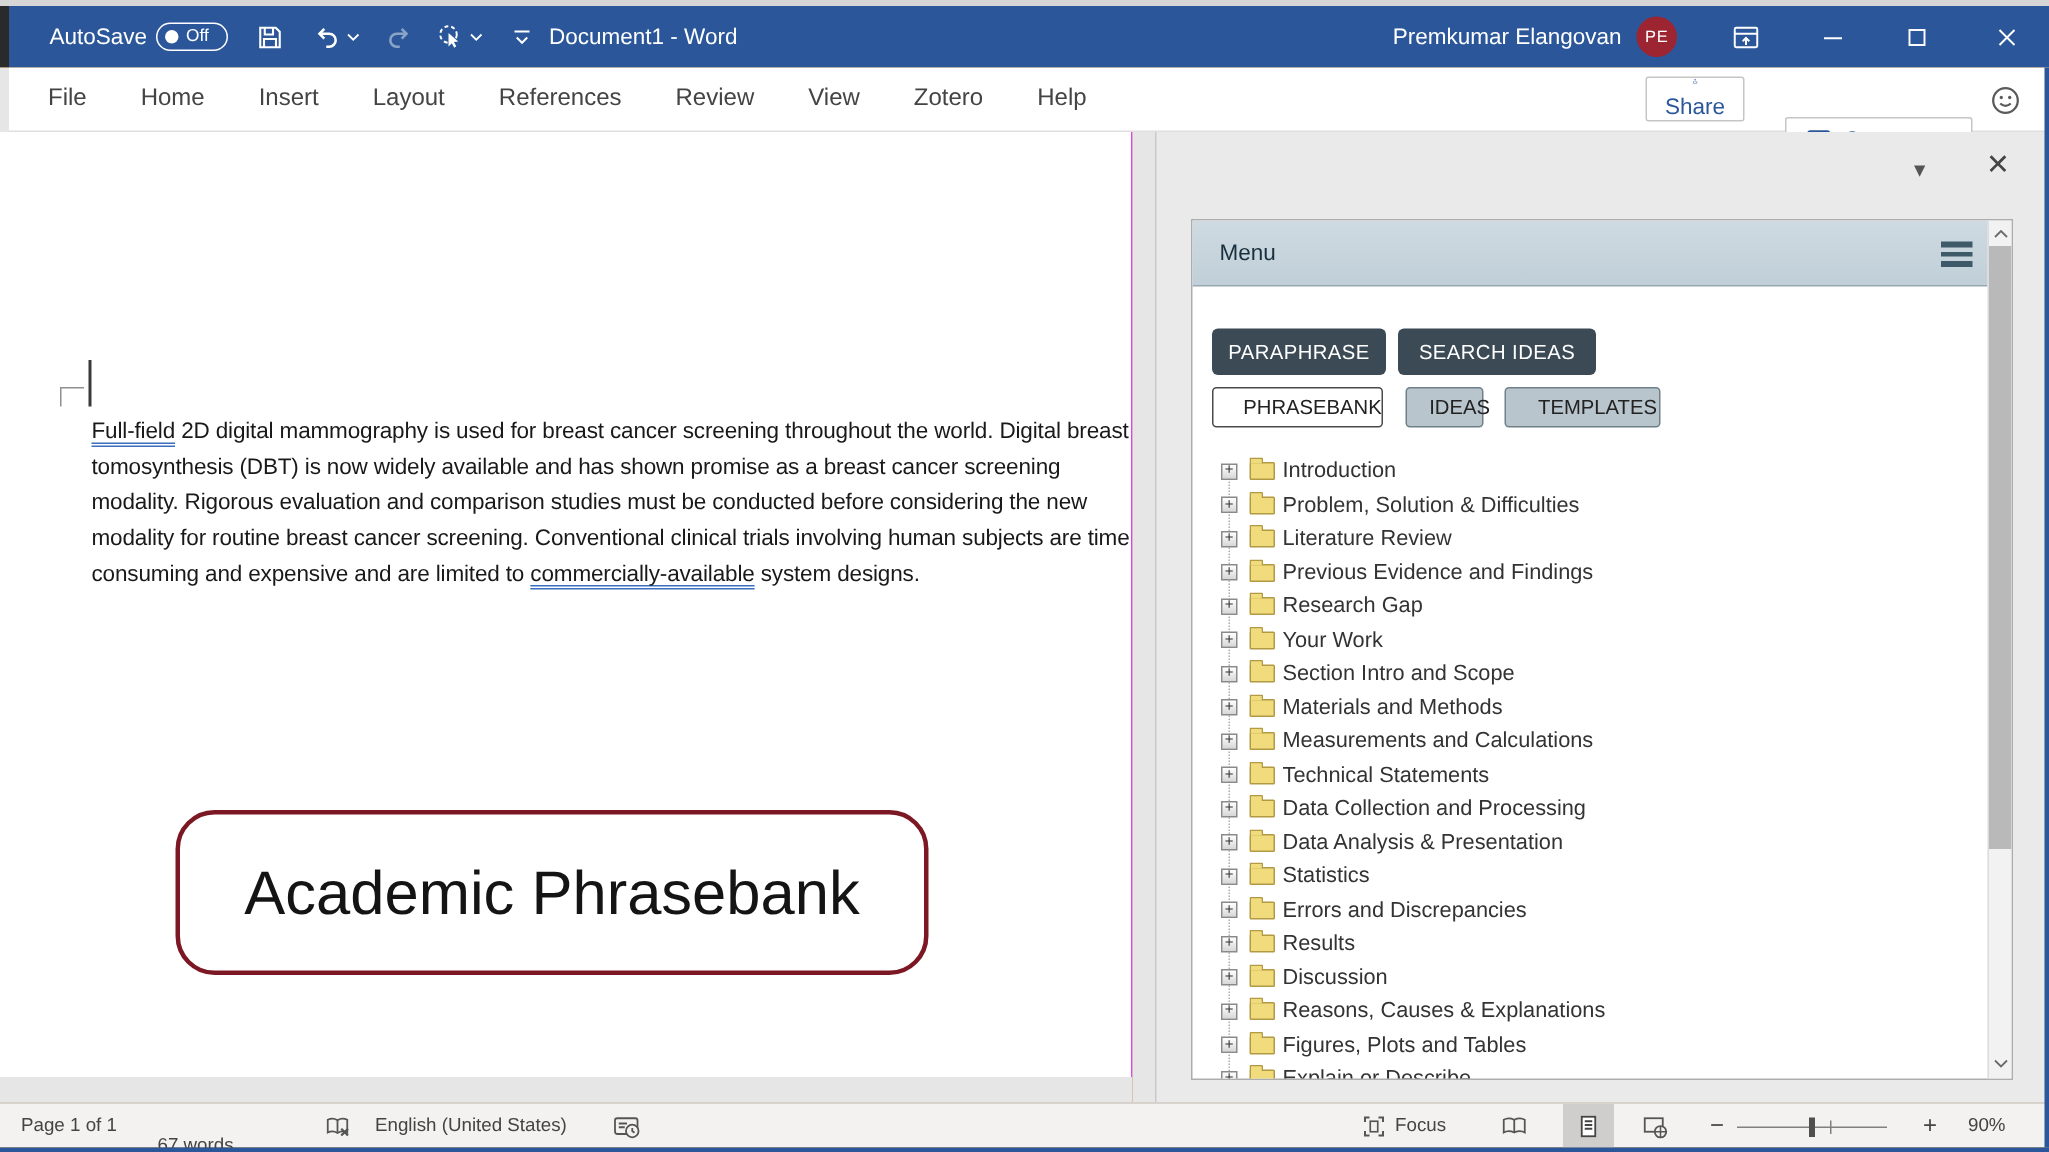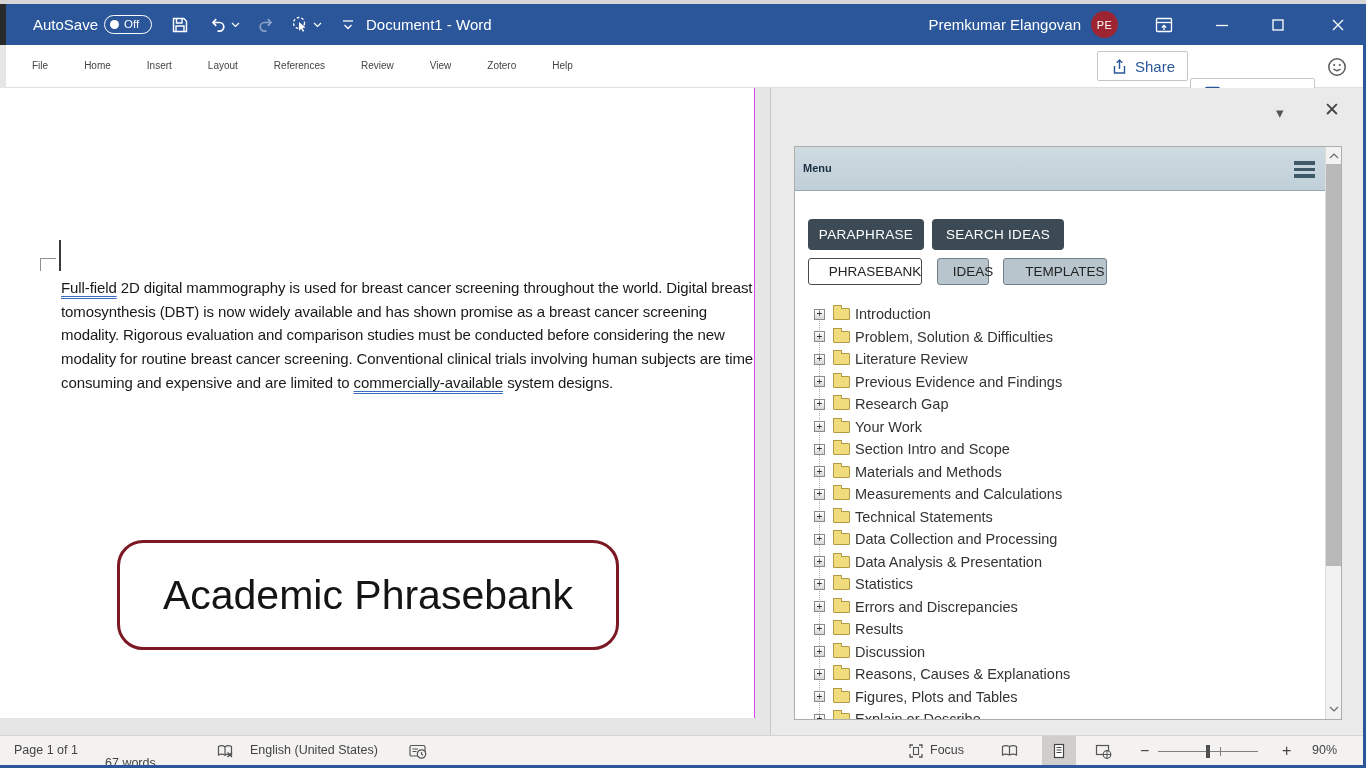--- a/index.html
+++ b/index.html
@@ -26,44 +26,44 @@
   .doc-title{left:360px;top:0;width:170px;text-align:left;}
   .searchbox{left:524px;top:7px;width:376px;height:27px;background:#a9bddb;border-radius:2px;display:flex;align-items:center;padding-left:38px;gap:20px;}
   .searchbox span{font-size:15px;color:#1e3450;}
   .user-name{right:285px;top:0;}
   .avatar{left:1085px;top:7px;width:27px;height:27px;border-radius:50%;background:#9c2531;color:#fff;font-size:11px;display:flex;align-items:center;justify-content:center;letter-spacing:.5px;}
   .win-ctrl{top:0;width:40px;height:41px;display:flex;align-items:center;justify-content:center;}
 
   
   .ribbonrow{left:6px;top:45px;width:1360px;height:43px;background:#fff;border-bottom:1px solid #e1dfdd;}
   .tabs{left:8px;top:0;height:42px;display:flex;align-items:center;}
-  .tab{padding:0 18px;font-size:10px;color:#444;line-height:42px;}
+  .tab{padding:0 18px;font-size:16px;color:#444;line-height:42px;}
   .rib-btn{top:6px;height:30px;border:1px solid #c8c6c4;border-radius:2px;background:#fff;display:flex;align-items:center;gap:7px;padding:0 12px;color:#2b579a;font-size:15px;}
-  .share-btn{left:1091px;}
+  .share-btn{left:1091px;flex-direction:column;}
   .comments-btn{left:1184px;margin-top:27px;}
   .smiley{left:1318px;top:9px;width:26px;height:26px;display:flex;align-items:center;justify-content:center;}
 
   
   .page{left:0;top:88px;width:755px;height:630px;background:#fff;border-right:1px solid #d946ef;}
   .doc-gap{left:755px;top:88px;width:15px;height:647px;background:#e7e6e6;}
   .below-page{left:0;top:718px;width:755px;height:17px;background:#e7e6e6;}
   .crop-mark{left:40px;top:170px;width:16px;height:13px;border-left:1px solid #909090;border-top:1px solid #909090;}
   .cursor{left:59px;top:152px;width:2px;height:31px;background:#3a3a3a;}
   .doc-para{left:61px;top:188px;width:700px;font-size:15px;line-height:23.7px;color:#191919;letter-spacing:-0.1px;}
   .grammar{text-decoration:underline double #3c6ebf;text-decoration-thickness:1px;text-underline-offset:3px;}
   .textbox{left:117px;top:452px;width:502px;height:110px;border:3px solid #7c1823;border-radius:26px;display:flex;align-items:center;justify-content:center;font-size:41px;color:#141414;background:#fff;}
 
   
   .panel{left:770px;top:88px;width:596px;height:647px;background:#ebeaea;border-left:1px solid #c9c9c9;}
   .panel-title{left:23px;top:13px;font-size:23px;color:#1f4e6b;letter-spacing:.5px;}
   .panel-caret{left:505px;top:16px;font-size:15px;color:#555;}
   .panel-close{left:553px;top:10px;font-size:19px;color:#444;}
   .panel-box{left:23px;top:58px;width:548px;height:574px;background:#fff;border:1px solid #adadad;overflow:hidden;}
   .menubar{left:0;top:0;width:546px;height:44px;background:linear-gradient(#cfdae1,#c0cfd8);border-bottom:1px solid #98a8b2;}
-  .menubar-label{left:8px;top:0;line-height:43px;font-size:11px;font-weight:bold;color:#192f3e;}
+  .menubar-label{left:18px;top:0;line-height:43px;font-size:15px;font-weight:normal;color:#192f3e;}
   .hamburger{right:26px;top:14px;width:21px;display:flex;flex-direction:column;gap:3px;}
   .hamburger i{display:block;height:3.5px;background:#3e5a68;}
   .pscroll{right:0;top:0;width:16px;height:572px;background:#f2f2f2;border-left:1px solid #dcdcdc;}
   .pscroll .chev{left:0;width:15px;height:16px;display:flex;align-items:center;justify-content:center;}
   .pscroll .thumb{left:0;top:17px;width:15px;height:402px;background:#b9b9b9;}
   .btn-dark{height:31px;background:#3b4a54;border-radius:4px;color:#fff;font-size:13.5px;letter-spacing:.3px;display:flex;align-items:center;justify-content:center;}
   .btn-light{height:27px;border-radius:3px;font-size:13.5px;color:#222;display:flex;align-items:center;justify-content:center;padding-left:20px;}
   .b-paraphrase{left:13px;top:72px;width:116px;}
   .b-searchideas{left:137px;top:72px;width:132px;}
   .b-phrasebank{left:13px;top:111px;width:114px;background:#fff;border:1.5px solid #4a4a4a;}

